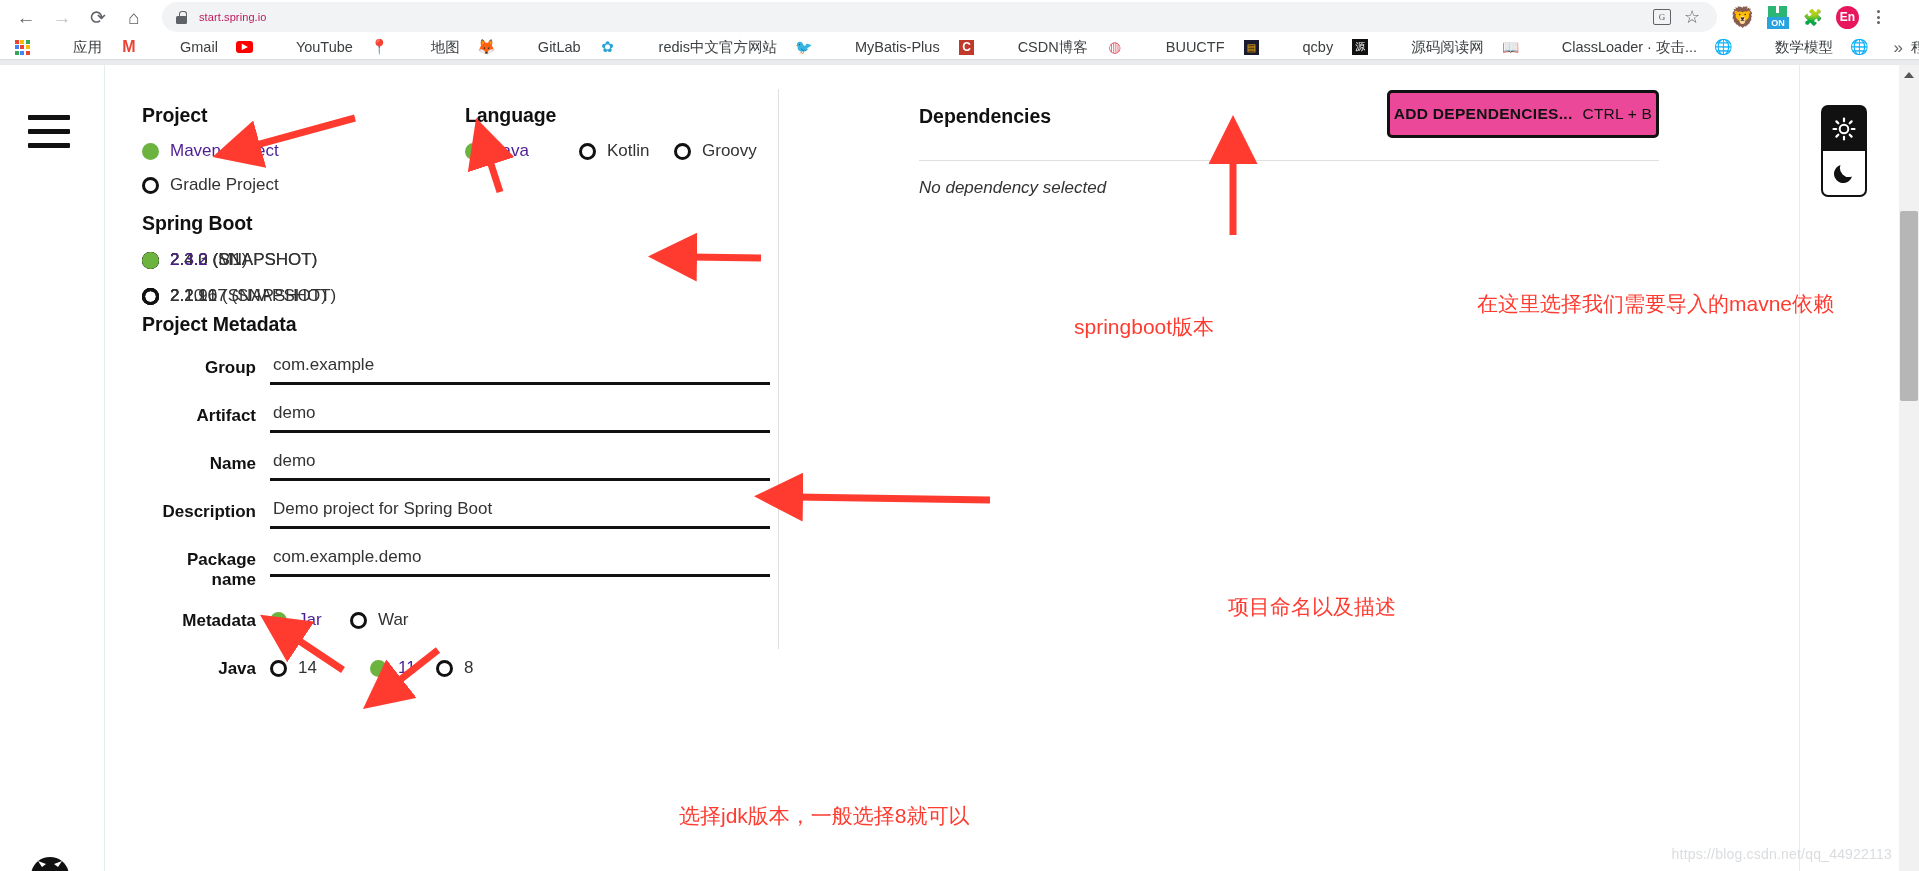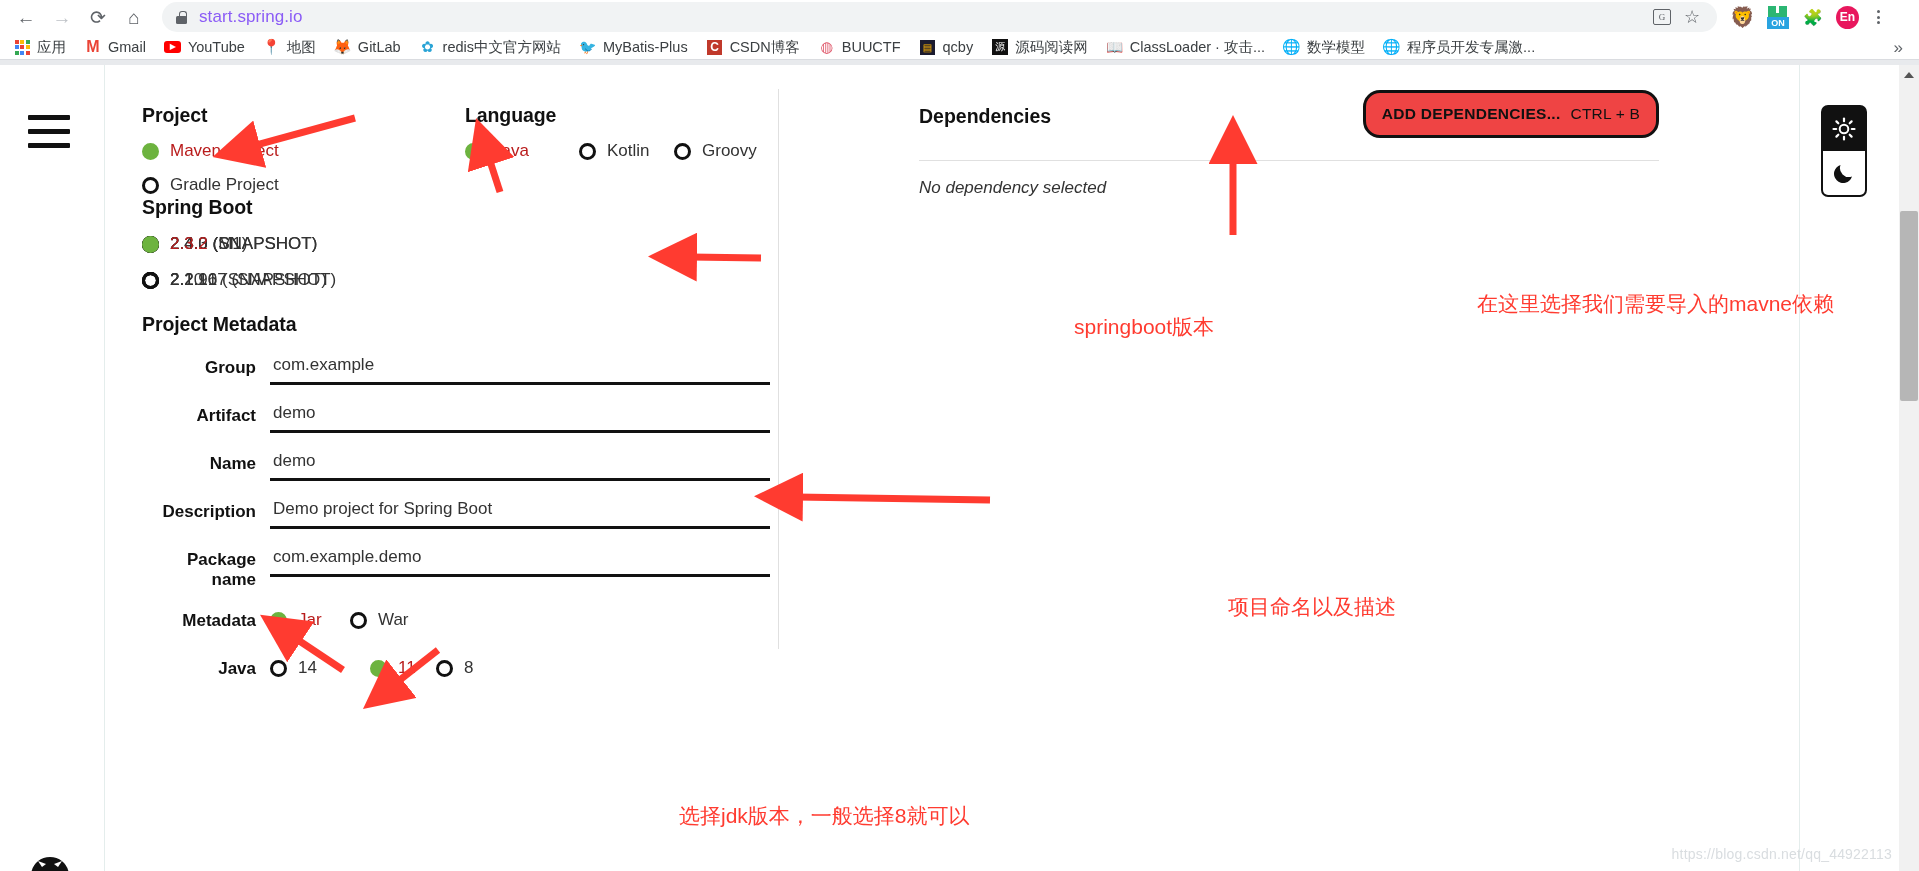--- a/index.html
+++ b/index.html
@@ -32,21 +32,21 @@
   }
   .omnibox .lock { width: 15px; height: 15px; margin-right: 10px; position: relative; }
   .omnibox .lock::before {
     content: ""; position: absolute; left: 2px; top: 6px; width: 11px; height: 8px;
     background: #5f6368; border-radius: 1.5px;
   }
   .omnibox .lock::after {
     content: ""; position: absolute; left: 4.5px; top: 1px; width: 6px; height: 7px;
     border: 1.8px solid #5f6368; border-bottom: none; border-radius: 3px 3px 0 0;
   }
-  .omnibox .url { font-size: 17px; color: #8b5cf6; letter-spacing: .1px; }
+  .omnibox .url { font-size: 11px; color: #be185d; letter-spacing: .1px; }
   .omnibox .sp { flex: 1; }
   .ob-icon { width: 26px; height: 26px; display: flex; align-items:center; justify-content:center; margin-left: 4px;}
   .translate-ic {
     width: 18px; height: 16px; border: 1.6px solid #5f6368; border-radius: 2px;
     font-size: 9px; color: #5f6368; display: flex; align-items: center; justify-content: center;
     font-family: "Liberation Serif", serif;
   }
   .star-ic { font-size: 18px; color: #5f6368; line-height: 1; }
   .ext-row { display: flex; align-items: center; gap: 11px; margin-left: 14px; }
   .ext { width: 24px; height: 24px; display:flex; align-items:center; justify-content:center; font-size: 17px; }
@@ -63,21 +63,21 @@
   .kebab { width: 26px; display: flex; flex-direction: column; align-items: center; gap: 2.5px; margin-left: 6px;}
   .kebab i { width: 3px; height: 3px; background: #5f6368; border-radius: 50%; display:block; }
 
   
   .bm-row {
     position: absolute; top: 34px; left: 0; width: 1919px; height: 26px;
     display: flex; align-items: center; padding-left: 13px; gap: 0px;
   }
   .bm {
     display: flex; align-items: center; height: 24px; padding: 0 8px 0 0; margin-right: 10px;
-    font-size: 14.5px; color: #3c4043; white-space: nowrap;
+    font-size: 14.5px; color: #3c4043; white-space: nowrap; gap: 36px;
   }
   .bm .bi { width: 18px; height: 18px; margin-right: 6px; display:flex; align-items:center; justify-content:center; font-size:14px; }
   .bm .bt { line-height: 1; }
   .grid-ic { display: grid; grid-template-columns: repeat(3, 4px); grid-template-rows: repeat(3, 4px); gap: 1.5px; }
   .grid-ic s { display:block; width:4px; height:4px; }
   .bm-more { position: absolute; right: 16px; top: 38px; font-size: 17px; color: #5f6368; }
 
   .chrome-sep { position: absolute; top: 59px; left: 0; width: 1919px; height: 1px; background: #dadce0; }
   .chrome-sep2 { position: absolute; top: 60px; left: 0; width: 1919px; height: 5px; background: #e8eaed; }
 
@@ -117,29 +117,29 @@
   }
 
   .radio-row { display: flex; align-items: center; }
   .opt { display: flex; align-items: center; margin-right: 0; cursor: pointer; white-space: nowrap; }
   .dot {
     width: 17px; height: 17px; border-radius: 50%;
     border: 3.2px solid #111; background: transparent; flex: 0 0 auto;
   }
   .dot.on { background: #6db33f; border-color: #6db33f; }
   .opt .lab { margin-left: 11px; font-size: 17px; color: #333; }
-  .opt.sel .lab { color: #b91c1c; }
+  .opt.sel .lab { color: #4c1d95; }
 
   
   .project-block { position: absolute; left: 0; top: 39px; }
   .lang-block { position: absolute; left: 323px; top: 39px; }
   .row-gap1 { margin-top: 14px; }
   .row-gap2 { margin-top: 14px; }
 
-  .sb-block { position: absolute; left: 0; top: 131px; }
+  .sb-block { position: absolute; left: 0; top: 147px; }
   .sb-grid { margin-top: 15px; }
   .sb-line { display: flex; align-items: center; margin-bottom: 16px; }
   .sb-line .opt { width: 0; }
   .sb-c1 { width: 190px; }
   .sb-c2 { width: 122px; }
   .sb-c3 { width: 190px; }
 
   
   .meta-block { position: absolute; left: 0; top: 248px; width: 670px; }
   .meta-rows { margin-top: 19px; }
@@ -155,22 +155,22 @@
     padding: 0 0 7px 3px; outline: none;
   }
   .meta-radio { display: flex; align-items: center; padding-top: 2px; }
   .meta-radio .opt { margin-right: 0; }
 
   
   .dep-head { position: absolute; left: 108px; top: 40px; width: 740px; display:flex; align-items:center; }
   .dep-title { font-size: 19.5px; font-weight: bold; color: #111; }
   .add-dep-btn {
     position: absolute; right: 0; top: -15px;
-    border: 3px solid #111; border-radius: 17px; background: #ef4444;
-    padding: 12px 16px; font-size: 15.5px; font-weight: bold; color: #111;
+    border: 3px solid #111; border-radius: 5px; background: #ec4899;
+    padding: 12px 4px; font-size: 15.5px; font-weight: bold; color: #111;
     letter-spacing: .3px; white-space: nowrap; cursor: pointer;
   }
   .add-dep-btn .kbd { font-weight: normal; margin-left: 10px; letter-spacing: .2px; }
   .dep-rule { position: absolute; left: 108px; top: 95px; width: 740px; height: 1px; background: #e0e0e0; }
   .dep-empty {
     position: absolute; left: 108px; top: 113px;
     font-size: 17px; font-style: italic; color: #333;
   }
 
   

